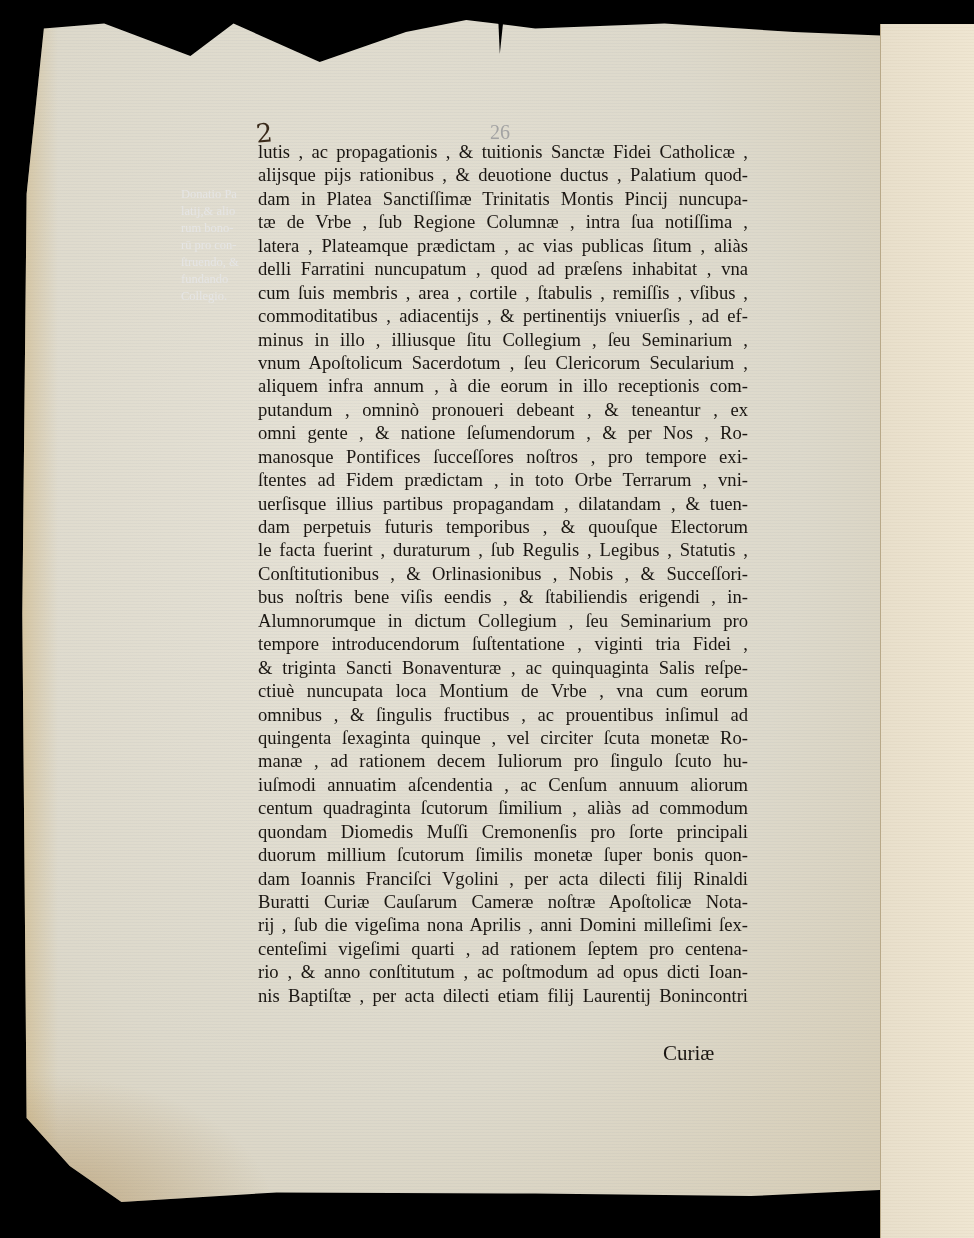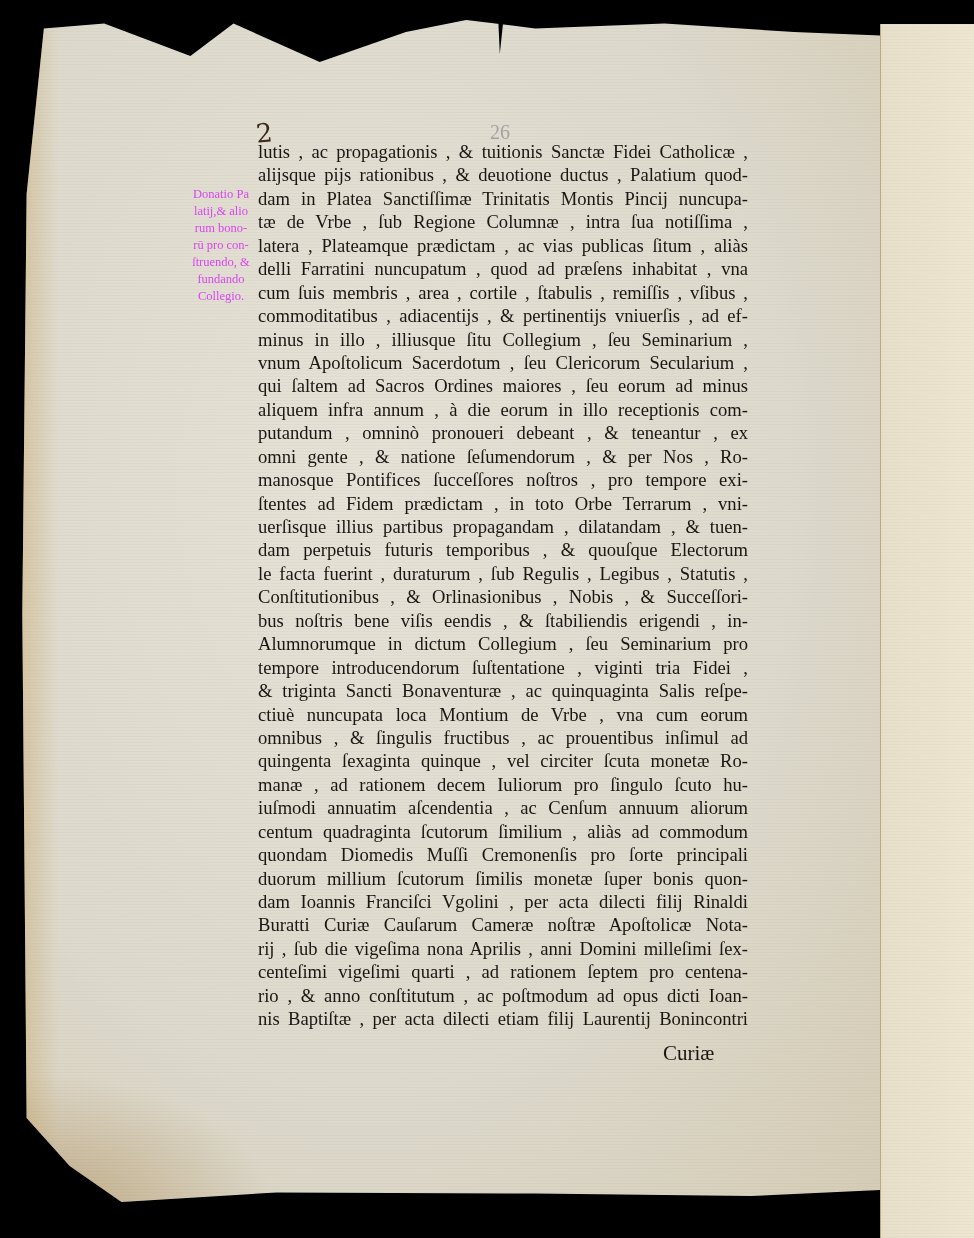--- a/index.html
+++ b/index.html
@@ -31,21 +31,21 @@
   }
   .handnum {
     position:absolute; left:256px; top:118px; font-size:26px; color:#3a2a1a;
     font-family: "DejaVu Serif", serif; transform:rotate(-5deg);
   }
   .pagenum {
     position:absolute; left:490px; top:121px; font-size:20px; color:#a3a3a3;
   }
   .margin-note {
     position:absolute; left:181px; top:186px; width:80px;
-    font-size:12.5px; line-height:17px; color:#d946ef;text-align:center;
+    font-size:12.5px; line-height:17px; color:#e5e5e5;
   }
   .margin-note div { white-space:nowrap; }
   .body-text {
     position:absolute; left:258px; top:140px; width:490px;
     font-size:18.6px; line-height:23.45px; color:#1a1612;
   }
   .body-text .line {
     display:block; text-align:justify; text-align-last:justify; white-space:nowrap;
     height:23.45px; overflow:visible;
   }
@@ -83,21 +83,20 @@
     <span class="line">lutis , ac propagationis , &amp; tuitionis Sanctæ Fidei Catholicæ ,</span>
     <span class="line">alijsque pijs rationibus , &amp; deuotione ductus , Palatium quod-</span>
     <span class="line">dam in Platea Sanctiſſimæ Trinitatis Montis Pincij nuncupa-</span>
     <span class="line">tæ de Vrbe , ſub Regione Columnæ , intra ſua notiſſima ,</span>
     <span class="line">latera , Plateamque prædictam , ac vias publicas ſitum , aliàs</span>
     <span class="line">delli Farratini nuncupatum , quod ad præſens inhabitat , vna</span>
     <span class="line">cum ſuis membris , area , cortile , ſtabulis , remiſſis , vſibus ,</span>
     <span class="line">commoditatibus , adiacentijs , &amp; pertinentijs vniuerſis , ad ef-</span>
     <span class="line">minus in illo , illiusque ſitu Collegium , ſeu Seminarium ,</span>
     <span class="line">vnum Apoſtolicum Sacerdotum , ſeu Clericorum Secularium ,</span>
-    <span class="line">qui ſaltem ad Sacros Ordines maiores , ſeu eorum ad minus</span>
     <span class="line">aliquem infra annum , à die eorum in illo receptionis com-</span>
     <span class="line">putandum , omninò pronoueri debeant , &amp; teneantur , ex</span>
     <span class="line">omni gente , &amp; natione ſeſumendorum , &amp; per Nos , Ro-</span>
     <span class="line">manosque Pontifices ſucceſſores noſtros , pro tempore exi-</span>
     <span class="line">ſtentes ad Fidem prædictam , in toto Orbe Terrarum , vni-</span>
     <span class="line">uerſisque illius partibus propagandam , dilatandam , &amp; tuen-</span>
     <span class="line">dam perpetuis futuris temporibus , &amp; quouſque Electorum</span>
     <span class="line">le facta fuerint , duraturum , ſub Regulis , Legibus , Statutis ,</span>
     <span class="line">Conſtitutionibus , &amp; Orlinasionibus , Nobis , &amp; Succeſſori-</span>
     <span class="line">bus noſtris bene viſis eendis , &amp; ſtabiliendis erigendi , in-</span>

